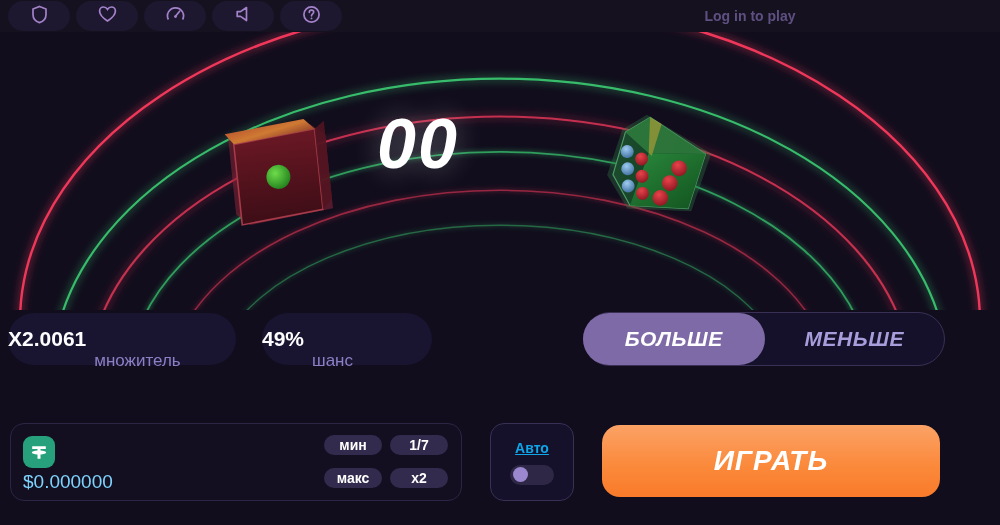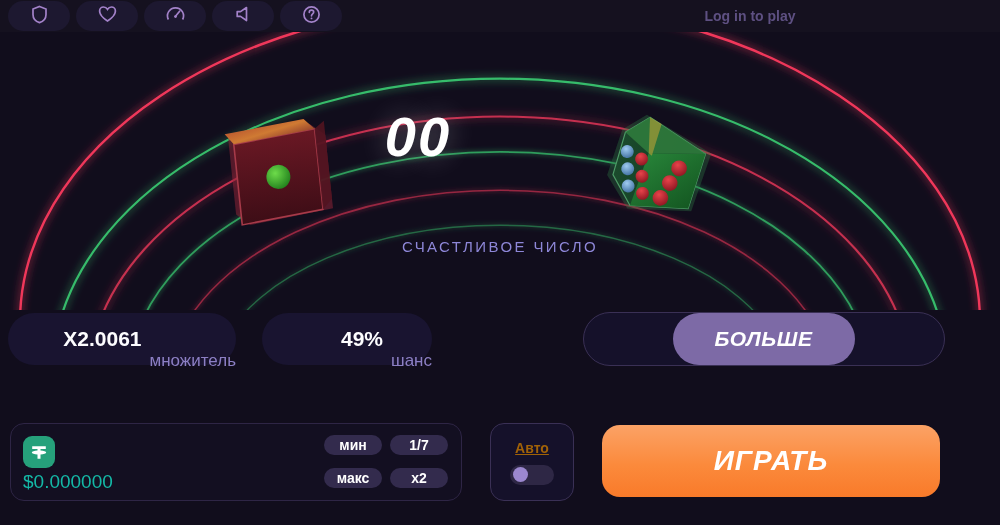--- a/index.html
+++ b/index.html
@@ -71,21 +71,21 @@
     width: 124px; height: 118px;
   }
   #die-red  { left: 215px; top: 82px; transform: rotate(-6deg); }
   #die-green{ left: 597px; top: 78px; transform: rotate(14deg); }
 
   
   #lucky-number {
     position: absolute;
     left: 0; top: 72px; width: 836px;
     text-align: center;
-    font-size: 56px; font-weight: bold;
+    font-size: 70px; font-weight: bold;
     font-style: italic;
     color: #ffffff;
     letter-spacing: 2px;
     text-shadow: 0 0 28px rgba(255,255,255,.32);
     z-index: 20;
   }
   #lucky-label {
     position: absolute;
     left: 0; top: 206px; width: 1000px;
     text-align: center;
@@ -99,36 +99,36 @@
   #row-stats {
     position: absolute; top: 312px; left: 0;
     width: 1000px; height: 56px;
     z-index: 30;
   }
   .pill-stat {
     position: absolute;
     height: 52px;
     border-radius: 26px;
     background: #191430;
-    display: flex; align-items: center; justify-content: flex-end;
+    display: flex; align-items: center; justify-content: flex-start;
     gap: 8px;
   }
   #pill-multiplier { left: 8px; top: 1px; width: 228px; }
   #pill-chance     { left: 262px; top: 1px; width: 170px; }
   .stat-value { color: #fdfdff; font-size: 21px; font-weight: bold; }
   .stat-label { color: #8c7fc4; font-size: 17px; margin-top: 44px; }
 
   #toggle-group {
     position: absolute;
     left: 583px; top: 0px;
     width: 362px; height: 54px;
     border-radius: 27px;
     border: 1px solid #3a3055;
     background: #15112a;
-    display: flex; align-items: center; flex-direction: column;
+    display: flex; align-items: center;
   }
   .toggle-btn {
     height: 52px;
     border-radius: 26px;
     display: flex; align-items: center; justify-content: center;
     font-size: 21px; font-weight: bold; font-style: italic;
     letter-spacing: .6px;
     cursor: pointer;
   }
   #btn-higher {
@@ -190,21 +190,21 @@
   }
   #coin-icon {
     position: absolute; left: 12px; top: 12px;
     width: 32px; height: 32px;
     border-radius: 9px;
     background: #26a17b;
     display: flex; align-items: center; justify-content: center;
   }
   #bet-amount {
     position: absolute; left: 12px; top: 47px;
-    color: #14b8a6; font-size: 19px;
+    color: #7dd3fc; font-size: 19px;
   }
   .quick-btn {
     position: absolute;
     height: 20px;
     border-radius: 13px;
     background: #332b4d;
     display: flex; align-items: center; justify-content: center;
     color: #ffffff; font-size: 14px; font-weight: bold;
     cursor: pointer;
   }
@@ -218,21 +218,21 @@
     left: 490px; top: 5px;
     width: 84px; height: 78px;
     border-radius: 14px;
     border: 1px solid #3a3055;
     background: #15112a;
     display: flex; flex-direction: column;
     align-items: center; justify-content: center;
     gap: 9px;
     cursor: pointer;
   }
-  #auto-label { color: #a16207; font-size: 14px; font-weight: bold; text-decoration: underline; }
+  #auto-label { color: #0ea5e9; font-size: 14px; font-weight: bold; text-decoration: underline; }
   #auto-switch {
     width: 44px; height: 20px;
     border-radius: 10px;
     background: #2e2745;
     display: flex; align-items: center;
     padding: 0 3px;
     cursor: pointer;
   }
   #auto-knob {
     width: 15px; height: 15px;
@@ -394,37 +394,37 @@
       <circle cx="76" cy="94" r="8.5" fill="url(#redPip)"></circle>
       <circle cx="29" cy="54" r="7" fill="url(#bluePip)"></circle>
       <circle cx="34" cy="72" r="7" fill="url(#bluePip)"></circle>
       <circle cx="39" cy="90" r="7" fill="url(#bluePip)"></circle>
       <circle cx="46" cy="58" r="7" fill="url(#redPip)"></circle>
       <circle cx="51" cy="76" r="7" fill="url(#redPip)"></circle>
       <circle cx="56" cy="94" r="7" fill="url(#redPip)"></circle>
     </svg>
 
     <div id="lucky-number">00</div>
-    <div id="lucky-label">СЧАСТЛИВОЕ ЧИСЛО</div>
   </div>
 
   <div id="row-stats">
 
     <div class="pill-stat" id="pill-multiplier">
       <span class="stat-value">X2.0061</span>
       <span class="stat-label">множитель</span>
     </div>
 
     <div class="pill-stat" id="pill-chance">
       <span class="stat-value">49%</span>
       <span class="stat-label">шанс</span>
     </div>
 
     <div id="toggle-group">
       <div class="toggle-btn" id="btn-higher">БОЛЬШЕ</div>
+      <div class="toggle-btn" id="btn-lower">МЕНЬШЕ</div>
     </div>
   </div>
 
 
   <div id="bottom">
 
     <div id="bet-panel">
       <div id="coin-icon">
         <svg width="20" height="20" viewBox="0 0 20 20">
           <path d="M3.2 4.2 H16.8 V7.0 H11.5 V8.4 C14.8 8.6 17.2 9.4 17.2 10.4 C17.2 11.4 14.8 12.2 11.5 12.4 V16.8 H8.5 V12.4 C5.2 12.2 2.8 11.4 2.8 10.4 C2.8 9.4 5.2 8.6 8.5 8.4 V7.0 H3.2 Z" fill="#ffffff"></path>

